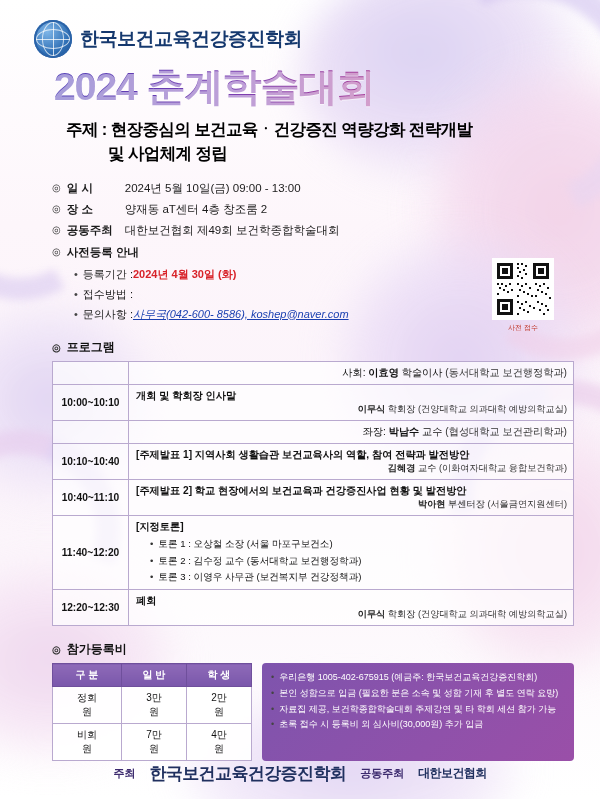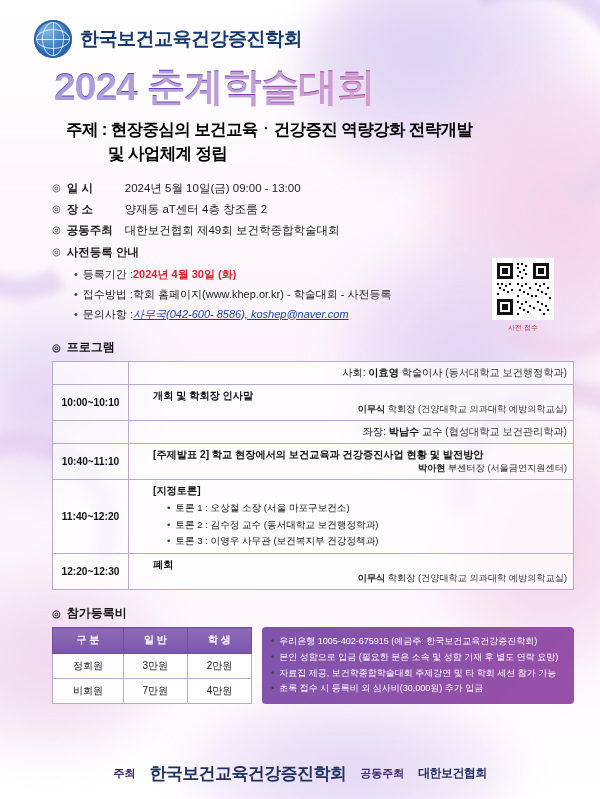--- a/index.html
+++ b/index.html
@@ -73,35 +73,35 @@
   .qr { width:62px;height:62px; background:#fff; padding:3px; }
   .qr svg { display:block; }
   .qr-cap { font-size:7px; color:#c0392b; margin-top:3px; }
 
   
   .sec-title { margin:14px 0 4px 26px; font-size:12px; font-weight:bold; color:#111; display:flex; align-items:center; }
   .sec-title .circ { font-size:10px; }
   table { border-collapse:collapse; width:522px; margin-left:26px; background:rgba(255,255,255,.72); }
   .prog td { border:1px solid #b9a9cf; font-size:10.2px; color:#111; padding:4px 6px; vertical-align:middle; }
   .prog .tm { width:76px; text-align:center; font-weight:bold; white-space:nowrap; }
-  .prog .ct { padding-left:24px; }
+  .prog .ct { padding-left:7px; }
   .hl { font-weight:bold; }
   .right { text-align:right; font-size:9.2px; color:#222; }
   .right .nm { font-weight:bold; }
   .small-gray { color:#333; font-weight:normal; }
   .blist { margin:2px 0 0 14px; font-size:9.6px; line-height:1.7; }
   .blist .it { display:flex; }
   .blist .bullet { margin-right:5px; color:#333; }
 
   
   .fee-wrap { display:flex; gap:10px; margin-left:26px; margin-top:4px; }
   .fee { border-collapse:collapse; width:200px; margin:0; }
   .fee th { background:linear-gradient(180deg,#8e6ab8,#7a57ab); color:#fff; font-size:10px; font-weight:bold;
             border:1px solid #6f4f9c; padding:4px 2px; }
-  .fee td { border:1px solid #b9a9cf; font-size:10px; text-align:center; padding:4px 8px; background:rgba(255,255,255,.78); color:#111; }
+  .fee td { border:1px solid #b9a9cf; font-size:10px; text-align:center; padding:4px 20px; background:rgba(255,255,255,.78); color:#111; }
   .notes { flex:1; background:linear-gradient(135deg,#7e54ad,#9a4fa8); border-radius:4px; padding:7px 9px;
            color:#fff; font-size:9px; line-height:1.75; }
   .notes .it { display:flex; }
   .notes .bullet { margin-right:5px; }
 
   
   .footer { position:absolute; left:0; right:0; bottom:0; height:52px; z-index:3;
             display:flex; align-items:center; justify-content:center; gap:14px; }
   .foot-lab { font-size:11px; color:#3c2a6e; font-weight:bold; }
   .foot-main { font-size:17px; font-weight:bold; color:#20305f; letter-spacing:-.6px; }
@@ -165,21 +165,20 @@
     </div>
     <div class="sub-list">
       <div class="it">
         <span class="bullet">•</span>
         <span>등록기간 : </span>
         <span class="red">2024년 4월 30일 (화)</span>
       </div>
       <div class="it">
         <span class="bullet">•</span>
         <span>접수방법 : </span>
-        <span>학회 홈페이지(www.khep.or.kr) - 학술대회 - 사전등록</span>
       </div>
       <div class="it">
         <span class="bullet">•</span>
         <span>문의사항 : </span>
         <span class="ul" style="color:#1a3fb0;">사무국(042-600- 8586), koshep@naver.com</span>
       </div>
     </div>
   </div>
 
   <div class="qr-wrap">
@@ -283,20 +282,31 @@
     <tr>
       <td class="tm"></td>
       <td class="ct right">
         <span>좌장</span>:
         <span class="nm">박남수</span>
         <span>교수</span>
         <span class="small-gray">(협성대학교 보건관리학과)</span>
       </td>
     </tr>
     <tr>
+      <td class="tm">10:10~10:40</td>
+      <td class="ct">
+        <div class="hl">[주제발표 1]   지역사회 생활습관 보건교육사의 역할, 참여 전략과 발전방안</div>
+        <div class="right">
+          <span class="nm">김혜경</span>
+          <span>교수</span>
+          <span class="small-gray">(이화여자대학교 융합보건학과)</span>
+        </div>
+      </td>
+    </tr>
+    <tr>
       <td class="tm">10:40~11:10</td>
       <td class="ct">
         <div class="hl">[주제발표 2]   학교 현장에서의 보건교육과 건강증진사업 현황 및 발전방안</div>
         <div class="right">
           <span class="nm">박아현</span>
           <span>부센터장</span>
           <span class="small-gray">(서울금연지원센터)</span>
         </div>
       </td>
     </tr>

